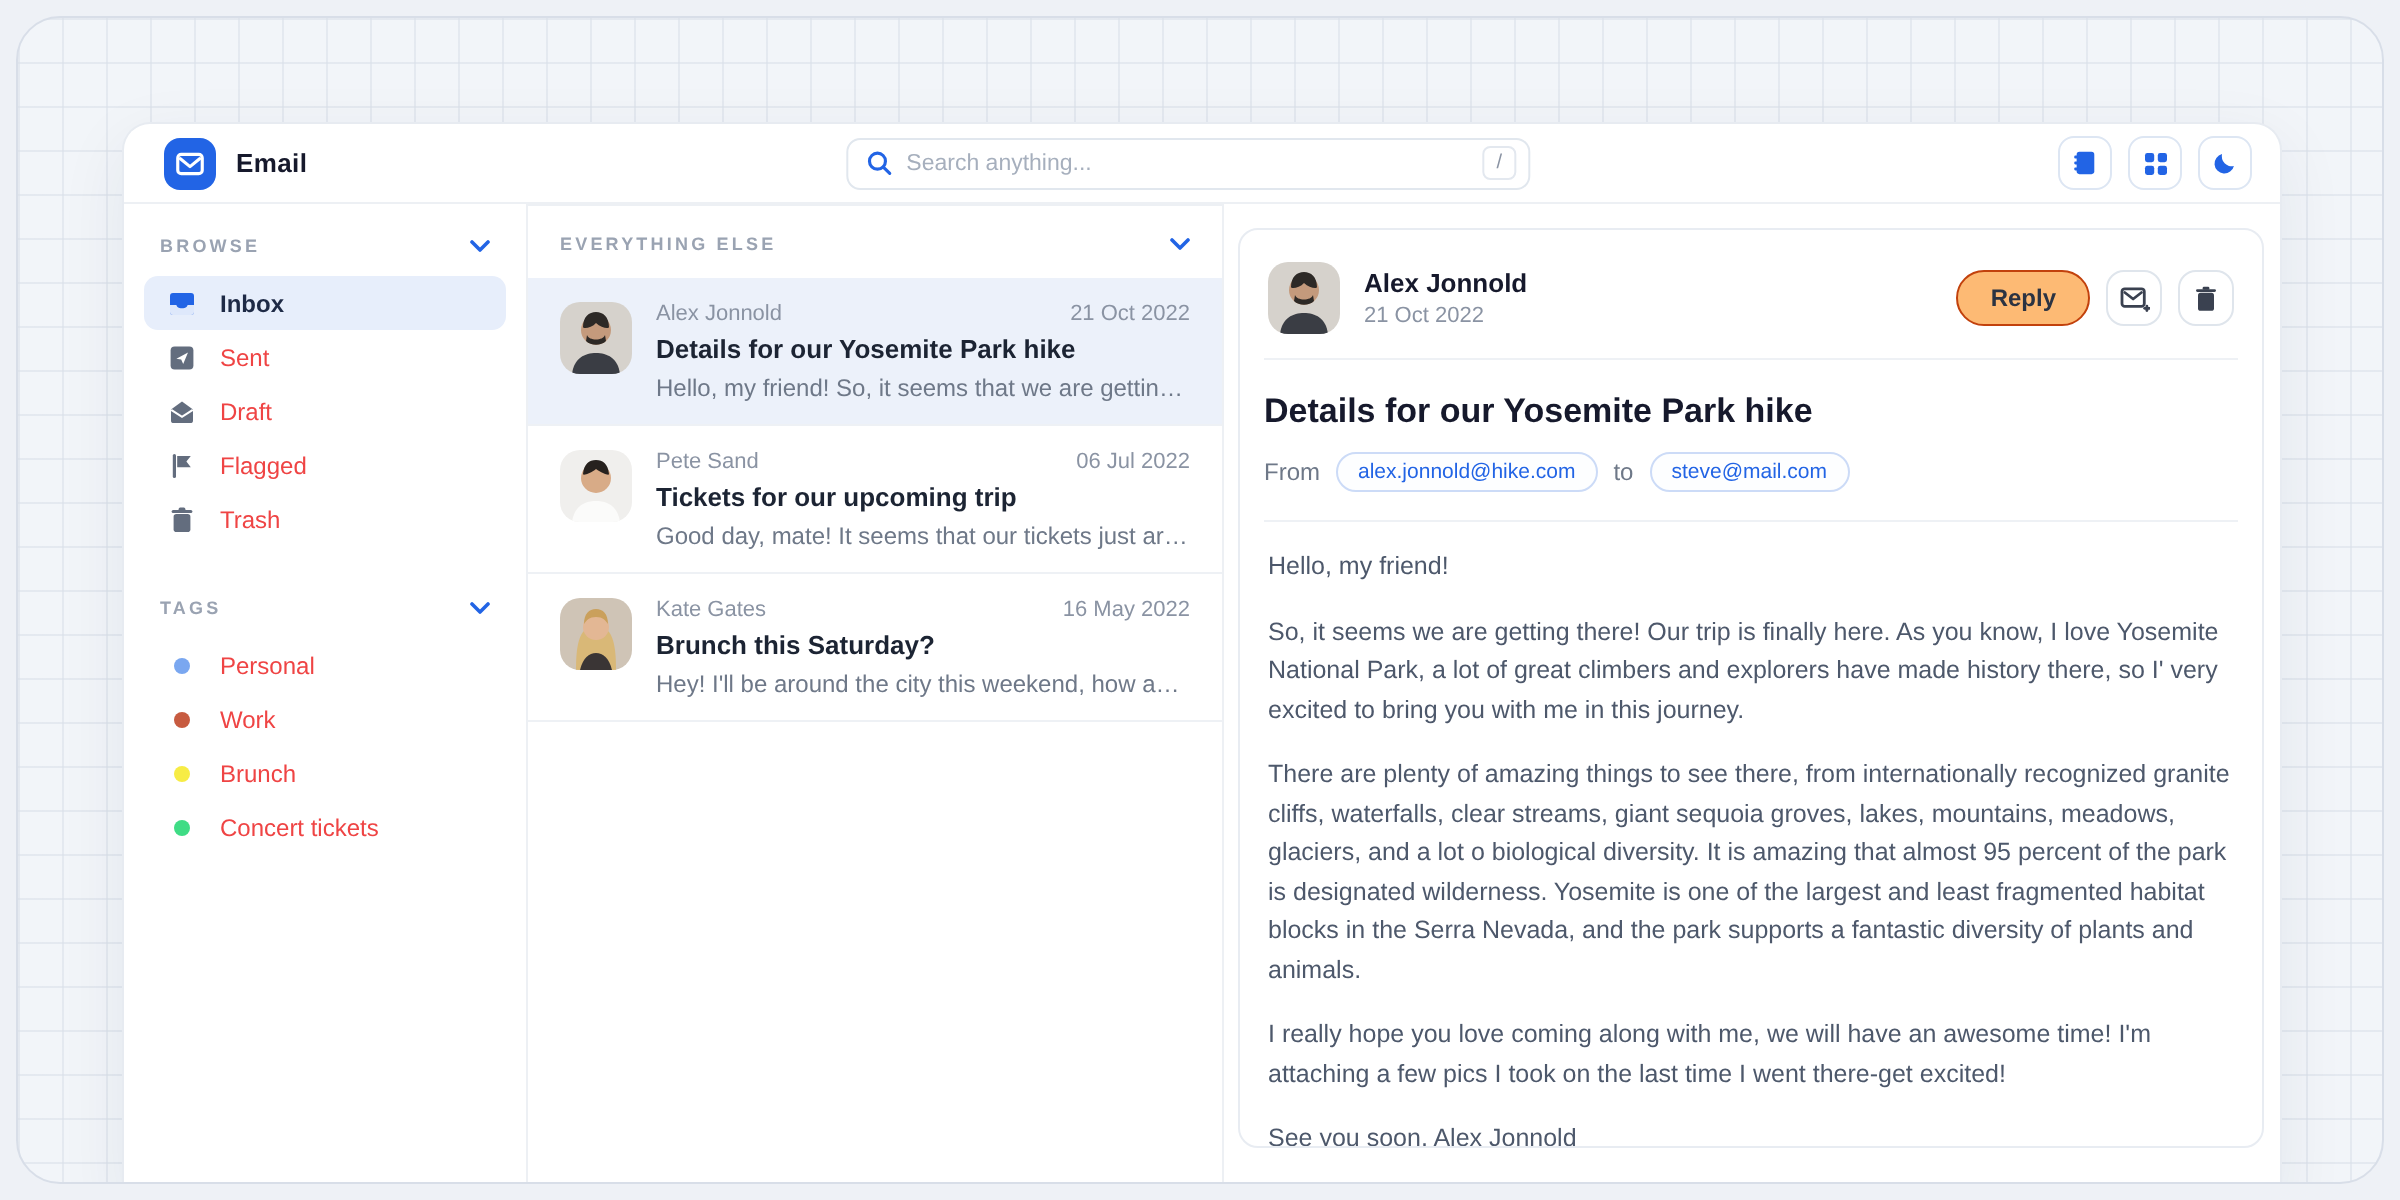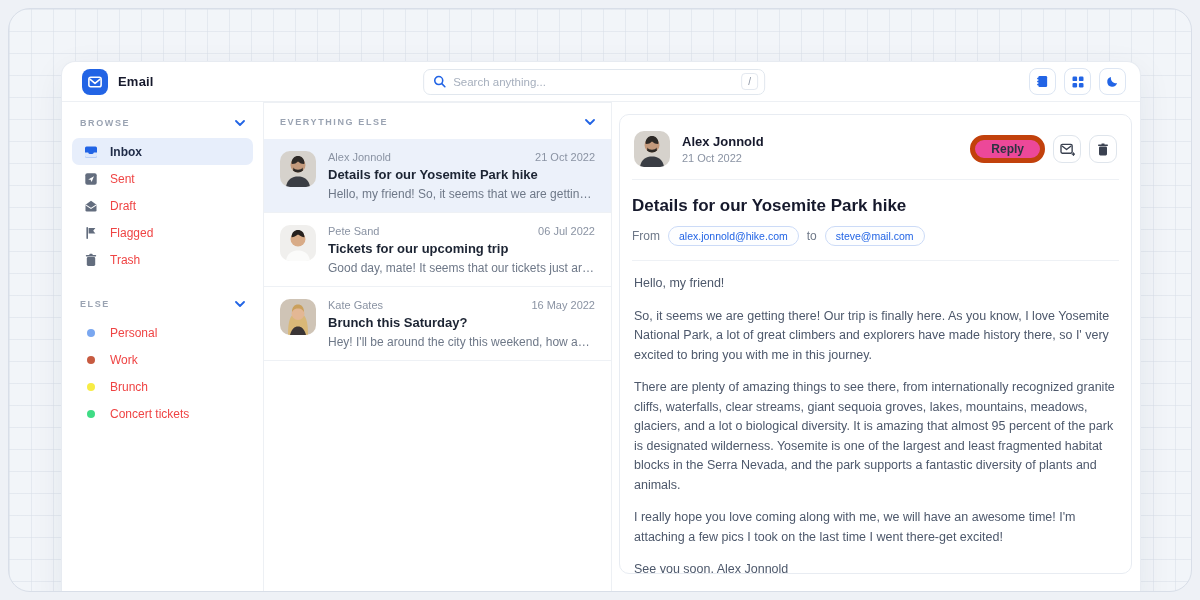--- a/index.html
+++ b/index.html
@@ -107,22 +107,22 @@
   .detail-card {
     height:460px; border:1px solid #e8ecf2; border-radius:10px; background:#fff;
     padding:14px 12px 0; overflow:hidden;
   }
   .detail-head { display:flex; align-items:center; gap:12px; padding:2px 2px 12px; }
   .dh-meta { display:flex; flex-direction:column; gap:3px; }
   .dh-name { font-size:13px; font-weight:bold; color:#16192c; }
   .dh-date { font-size:11px; color:#8a93a3; }
   .dh-actions { margin-left:auto; display:flex; gap:8px; align-items:center; }
   .reply-btn {
-    height:28px; padding:0 16px; border:5px solid #c2410c; border-radius:14px;
-    background:#ec4899; font-size:12px; font-weight:bold; color:#2b3342; cursor:pointer;
+    height:28px; padding:0 16px; border:1px solid #c2410c; border-radius:14px;
+    background:#fdba74; font-size:12px; font-weight:bold; color:#2b3342; cursor:pointer;
     font-family:"Liberation Sans", sans-serif;
   }
   .sq-btn {
     width:28px; height:28px; border:1px solid #dfe5ec; border-radius:9px;
     background:#fff; display:flex; align-items:center; justify-content:center; cursor:pointer;
   }
   .hr { border:none; border-top:1px solid #eef1f5; }
   .detail-subject { font-size:17px; font-weight:bold; color:#16192c; margin:16px 0 10px; }
   .fromto { display:flex; align-items:center; gap:8px; font-size:12px; color:#6e7888; padding-bottom:14px; }
   .pill {
@@ -245,21 +245,21 @@
                   <rect x="1.8" y="2" width="10.4" height="1.5" rx=".75" fill="#636d7e"></rect>
                   <rect x="5.3" y="0.8" width="3.4" height="1.6" rx=".8" fill="#636d7e"></rect>
                 </svg>
             </span>
             <span class="nav-label">Trash</span>
           </div>
         </div>
 
         <div class="group" style="margin-top:24px;">
           <div class="section-head">
-            <span class="section-label">ELSE</span>
+            <span class="section-label">TAGS</span>
             <span class="chev">
               <svg width="10" height="6" viewBox="0 0 10 6">
                   <polyline points="1,1 5,5 9,1" fill="none" stroke="#2264e5" stroke-width="1.8" stroke-linecap="round" stroke-linejoin="round"></polyline>
                 </svg>
             </span>
           </div>
 
           <div class="nav-item">
             <span class="tag-dot" style="background:#7aa7f0"></span>
             <span class="nav-label">Personal</span>

